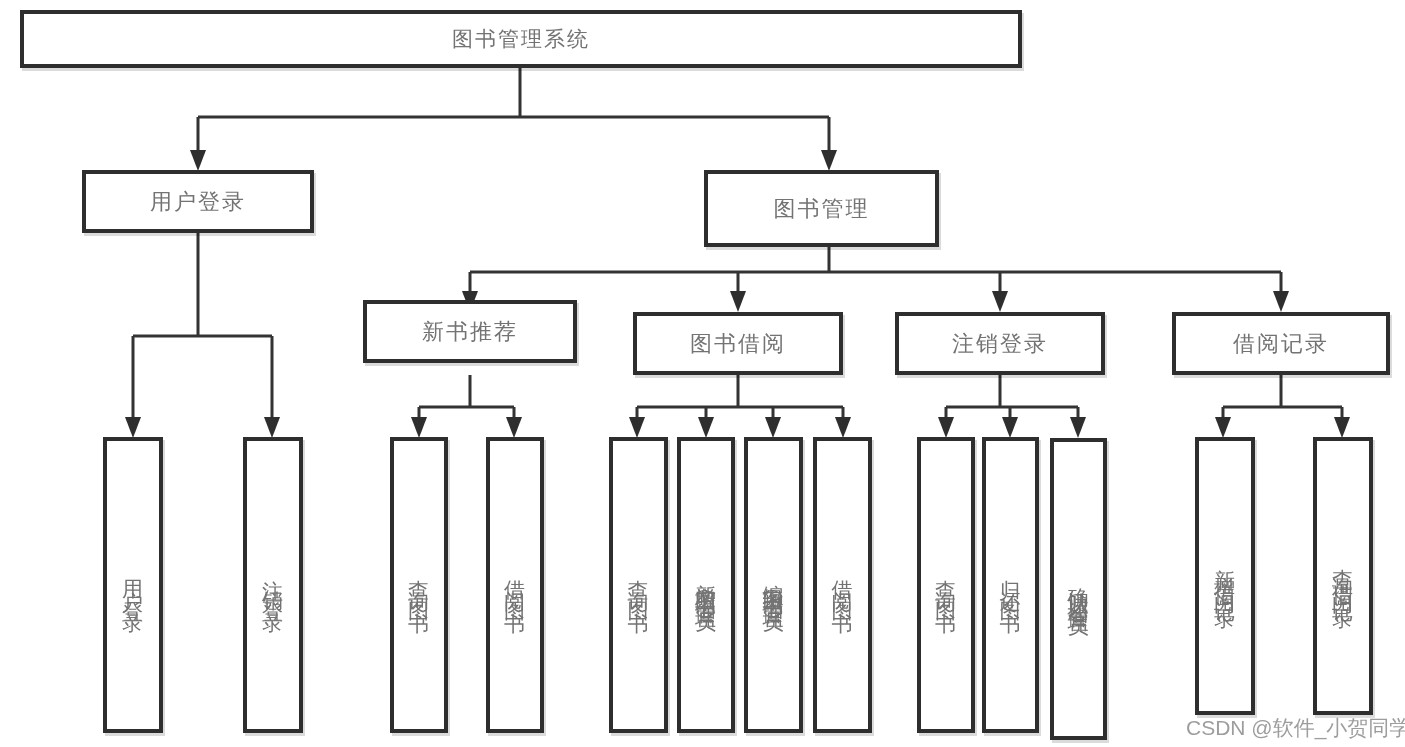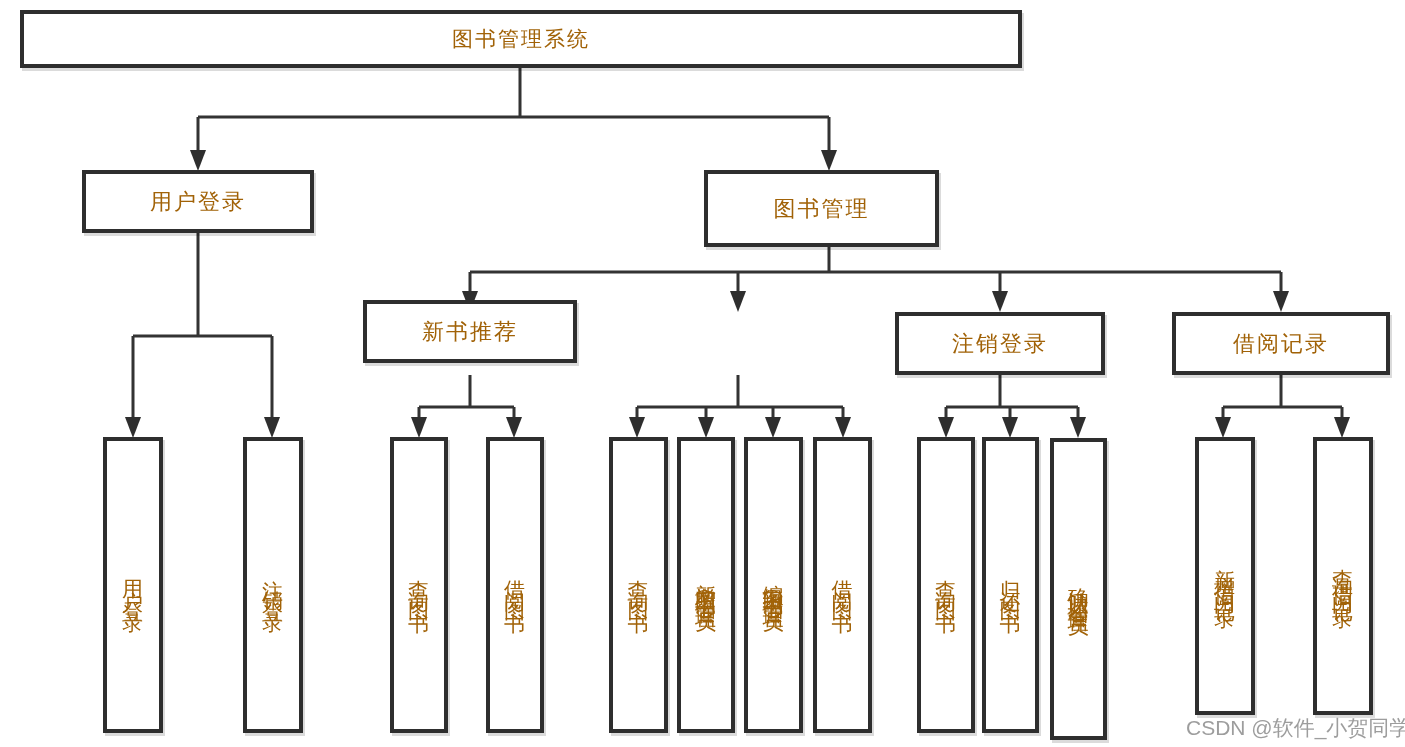--- a/index.html
+++ b/index.html
@@ -26,21 +26,21 @@
     background: #ffffff;
     border: 4px solid #2e2e2e;
     box-sizing: border-box;
     display: flex;
     align-items: center;
     justify-content: center;
     box-shadow: 2px 3px 0 rgba(0,0,0,0.14);
     z-index: 2;
   }
   .box .label {
-    color: #a16207;
+    color: #737373;
     font-size: 22px;
     letter-spacing: 2px;
     white-space: nowrap;
   }
   .root .label { font-size: 21px; }
   .leaf {
     
   }
   .leaf .label {
     writing-mode: vertical-rl;
@@ -108,20 +108,23 @@
   <div class="box" style="left:82px; top:170px; width:232px; height:63px;">
     <span class="label">用户登录</span>
   </div>
   <div class="box" style="left:704px; top:170px; width:235px; height:77px;">
     <span class="label">图书管理</span>
   </div>
 
   <div class="box" style="left:363px; top:300px; width:214px; height:63px;">
     <span class="label">新书推荐</span>
   </div>
+  <div class="box" style="left:633px; top:312px; width:210px; height:63px;">
+    <span class="label">图书借阅</span>
+  </div>
   <div class="box" style="left:895px; top:312px; width:210px; height:63px;">
     <span class="label">注销登录</span>
   </div>
   <div class="box" style="left:1172px; top:312px; width:218px; height:63px;">
     <span class="label">借阅记录</span>
   </div>
 
   <div class="box leaf" style="left:103px; top:437px; width:60px; height:296px;">
     <span class="label">用户登录</span>
   </div>

